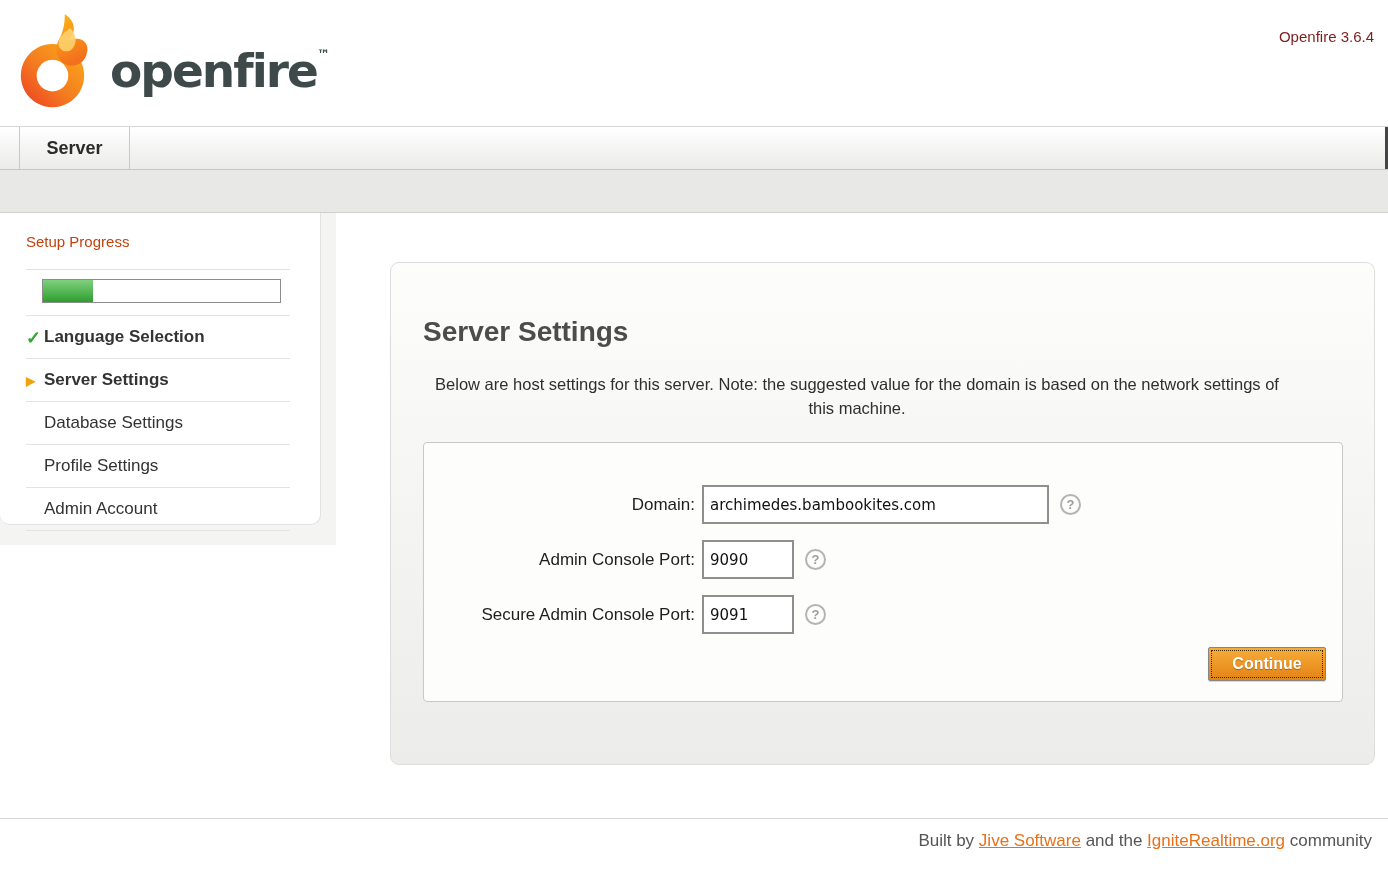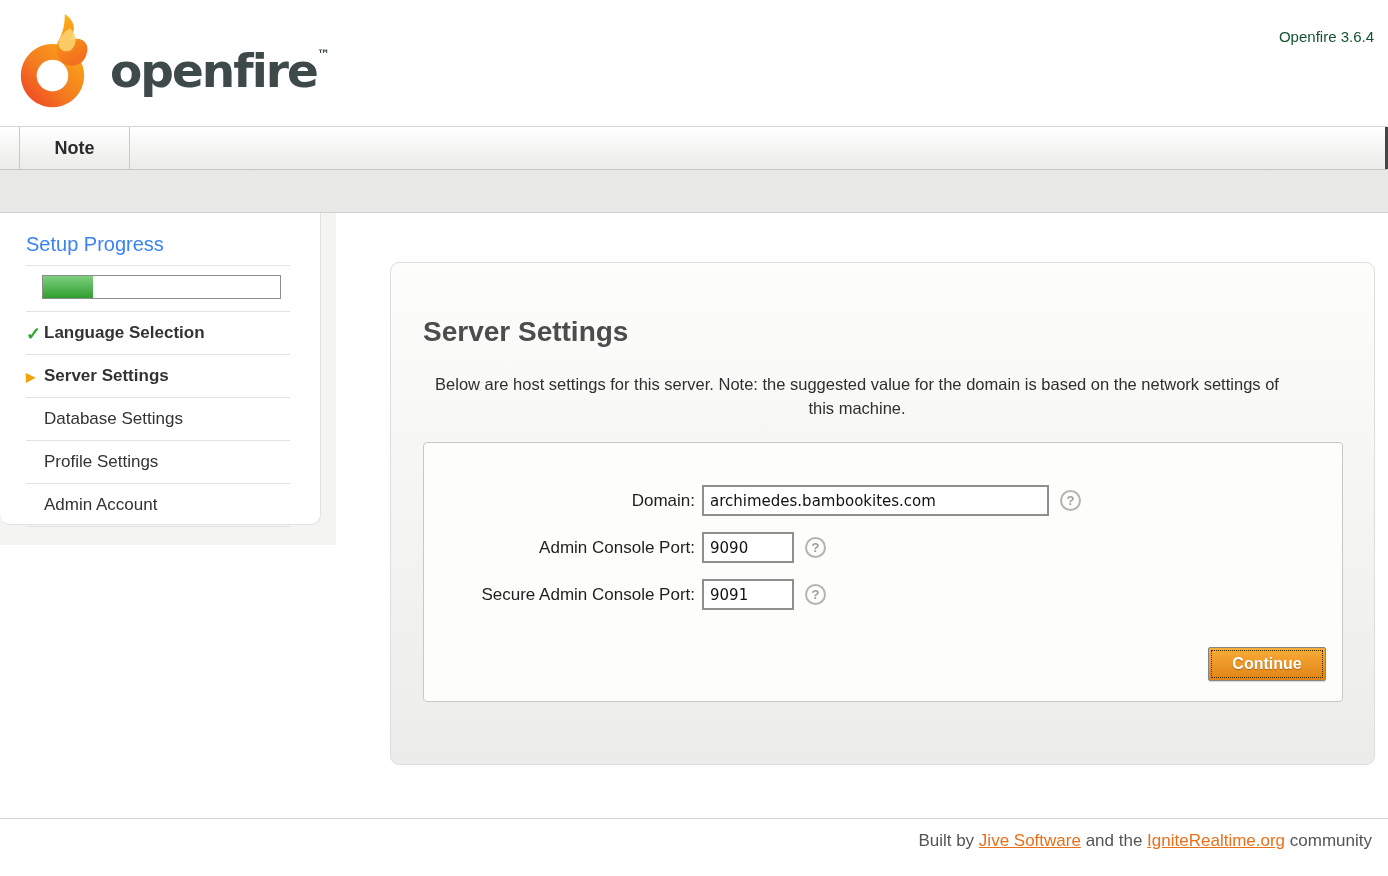--- a/index.html
+++ b/index.html
@@ -14,21 +14,21 @@
   
   .header { position:absolute; left:0; top:0; width:1388px; height:126px; background:#fff; }
   .logo-wrap { position:absolute; left:12px; top:6px; width:400px; height:118px; display:flex; align-items:center; }
   .logo-svg { width:88px; height:112px; }
   .brand-text {
     font-family:"DejaVu Sans", sans-serif;
     font-size:47px; font-weight:bold; color:#3e4a4a;
     letter-spacing:-2px; margin-left:10px; margin-top:10px;
   }
   .brand-tm { font-size:13px; vertical-align:28px; letter-spacing:0; color:#3e4a4a; }
-  .version { position:absolute; right:14px; top:28px; font-size:15px; color:#14532d; }
+  .version { position:absolute; right:14px; top:28px; font-size:15px; color:#7f1d1d; }
 
   
   .tabbar {
     position:absolute; left:0; top:126px; width:1388px; height:44px;
     background:linear-gradient(#ffffff, #ebebe9);
     border-top:1px solid #d6d6d4;
     border-bottom:1px solid #c6c6c4;
   }
   .tab-setup {
     position:absolute; left:19px; top:0; width:111px; height:42px;
@@ -48,21 +48,21 @@
   .content { position:absolute; left:0; top:213px; width:1388px; height:663px; background:#fff; }
 
   .sidebar-backdrop { position:absolute; left:0; top:0; width:336px; height:332px; background:#f4f4f2; }
   .sidebar-panel {
     position:absolute; left:0; top:0; width:321px; height:312px;
     background:#ffffff; border:1px solid #e2e2e0; border-top:none; border-left:none;
     border-radius:0 0 10px 10px;
     padding:20px 0 0 26px;
   }
   .sidebar-inner { width:264px; }
-  .sidebar-title { font-size:20px; color:#3b82f6; padding-bottom:9px; border-bottom:1px solid #e3e3e1; }
+  .sidebar-title { font-size:15px; color:#c2410c; padding-bottom:19px; border-bottom:1px solid #e3e3e1; }
   .progress-wrap { padding:9px 0 12px 16px; border-bottom:1px solid #e3e3e1; }
   .progress-track { width:239px; height:24px; background:#fff; border:1px solid #8c8c8a; }
   .progress-fill { height:100%; background:linear-gradient(#7ed07e, #2f9e2f); }
   .step-list { list-style:none; }
   .step {
     position:relative; padding:11px 0 11px 18px; font-size:17px; color:#333;
     border-bottom:1px solid #e3e3e1;
   }
   .step.done, .step.current { font-weight:bold; }
   .step-icon { position:absolute; left:0; top:11px; }
@@ -81,21 +81,21 @@
 
   .form-box {
     position:relative; width:920px; height:260px;
     background:#fdfdfb; border:1px solid #c8c8c6; border-radius:4px;
     padding-top:26px;
   }
   .form-row { display:flex; align-items:center; margin-bottom:12px;margin-top:16px; }
   .form-label { width:278px; text-align:right; padding-right:7px; font-size:17px; color:#1e1e1e; }
   .tf {
     font-family:"DejaVu Sans", sans-serif; font-size:15px; color:#111;
-    border:2px solid #8f8f8d; background:#fff; height:31px; padding:2px 6px;
+    border:2px solid #8f8f8d; background:#fff; height:39px; padding:2px 6px;
   }
   .tf-wide { width:347px; }
   .tf-narrow { width:92px; }
   .help-ic {
     display:inline-block; width:21px; height:21px; margin-left:11px;
     border:2px solid #b4b4b2; border-radius:50%;
     color:#9c9c9a; font-size:13px; font-weight:bold;
     text-align:center; line-height:18px; cursor:pointer;
   }
   .continue-btn {
@@ -138,21 +138,21 @@
       <path fill-rule="evenodd" fill="url(#ringG)" d="M46 36 a36 36 0 1 0 0.01 0 Z M46 54 a18 18 0 1 1 -0.01 0 Z"></path>
       <path fill="url(#flameG)" d="M60 2 C74 12 72 24 64 32 C80 26 90 36 84 50 C80 60 68 64 58 58 C50 52 48 40 54 30 C58 22 60 14 60 2 Z"></path>
       <path fill="#fdd26e" opacity="0.9" d="M66 18 C74 26 74 36 68 42 C62 47 54 44 53 37 C52 29 58 24 66 18 Z"></path>
     </svg>
     <div class="brand-text"><span>openfire</span><span class="brand-tm">™</span></div>
   </div>
   <div class="version">Openfire 3.6.4</div>
 </div>
 
 <div class="tabbar">
-  <div class="tab-setup">Note</div>
+  <div class="tab-setup">Server</div>
   <div class="tabbar-end"></div>
 </div>
 
 <div class="subbar"></div>
 
 <div class="content">
 
   <div class="sidebar-backdrop"></div>
 
   <div class="sidebar-panel">

